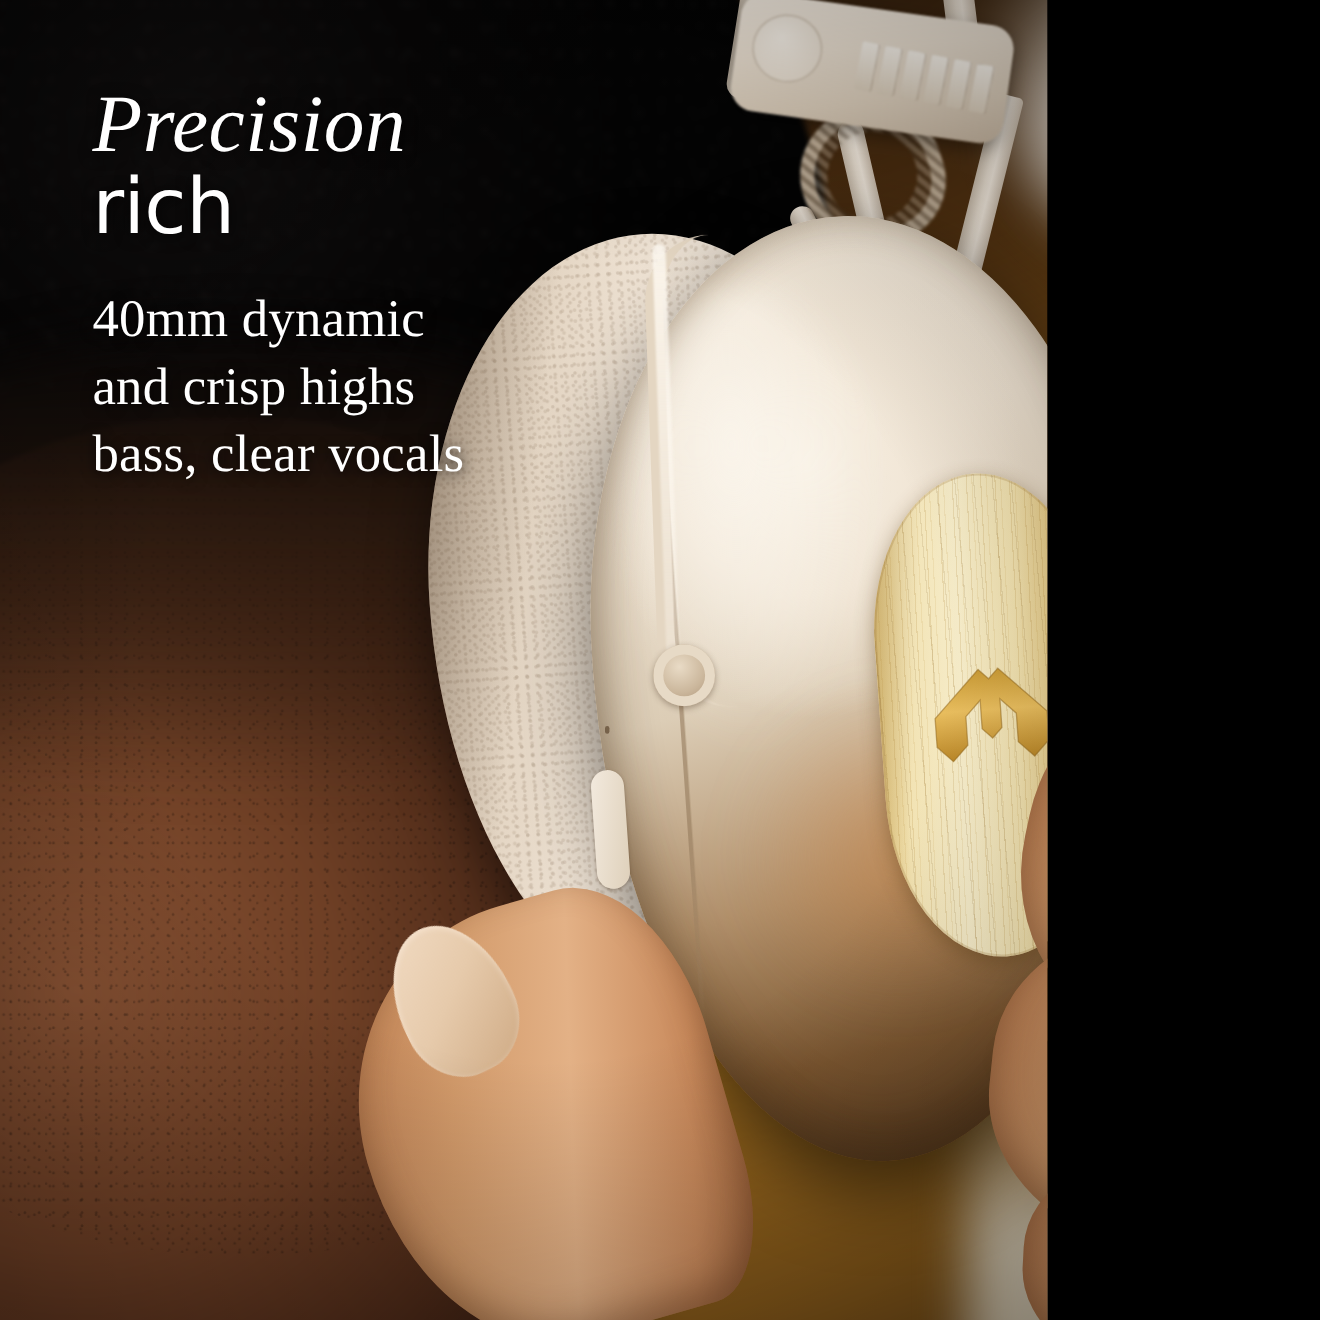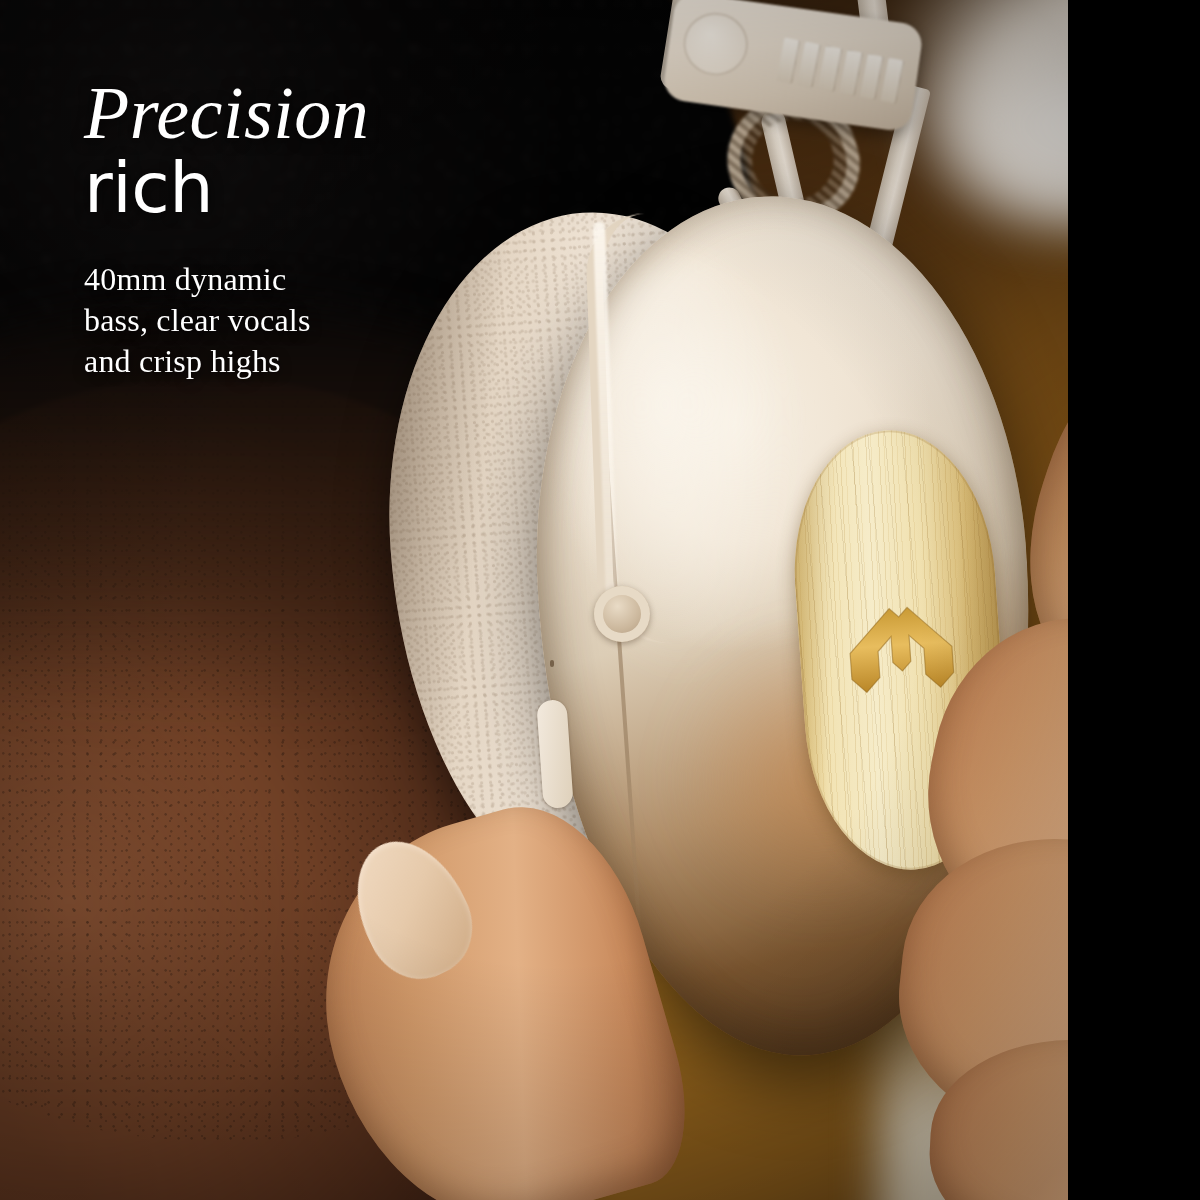--- a/index.html
+++ b/index.html
@@ -1,21 +1,21 @@
 <!DOCTYPE html>
 <html><head>
 <meta charset="utf-8">
 <title>Precision tuned — product lifestyle image</title>
 <style>
   html,body{margin:0;padding:0;background:#000;}
   *{box-sizing:border-box;}
 
   .stage{
     position:relative;
-    width:1068px;height:1200px;
+    width:952px;height:1200px;
     overflow:hidden;
     background:#0a0808;
     font-family:"Liberation Sans", sans-serif;
     user-select:none;
   }
 
   
   .photo{position:absolute;inset:0;overflow:hidden;}
 
   
@@ -317,21 +317,21 @@
     text-shadow:0 2px 14px rgba(0,0,0,.85);
   }
   .headline-2{
     font-family:"DejaVu Sans", sans-serif;
     font-weight:400;font-size:70px;line-height:1.06;color:#fff;
     margin:2px 0 0 0;letter-spacing:-.5px;
     text-shadow:0 2px 14px rgba(0,0,0,.85);
   }
   .subcopy{
     font-family:"Liberation Serif", serif;
-    font-weight:400;font-size:32px;line-height:1.28;color:#fff;
+    font-weight:400;font-size:48px;line-height:1.28;color:#fff;
     margin:34px 0 0 0;letter-spacing:.2px;
     text-shadow:0 2px 12px rgba(0,0,0,.8);
   }
   .subcopy span{display:block;}
 </style>
 </head>
 <body>
 
 <div class="stage">
 
@@ -418,18 +418,18 @@
     <div class="f-nail"></div>
 
     <div class="vignette"></div>
   </div>
 
   <div class="copy">
     <h1 class="headline-1">Precision</h1>
     <h1 class="headline-2">rich</h1>
     <p class="subcopy">
       <span>40mm dynamic</span>
+      <span>and crisp highs</span>
       <span>bass, clear vocals</span>
-      <span>and crisp highs</span>
     </p>
   </div>
 
 </div>
 
 </body></html>

